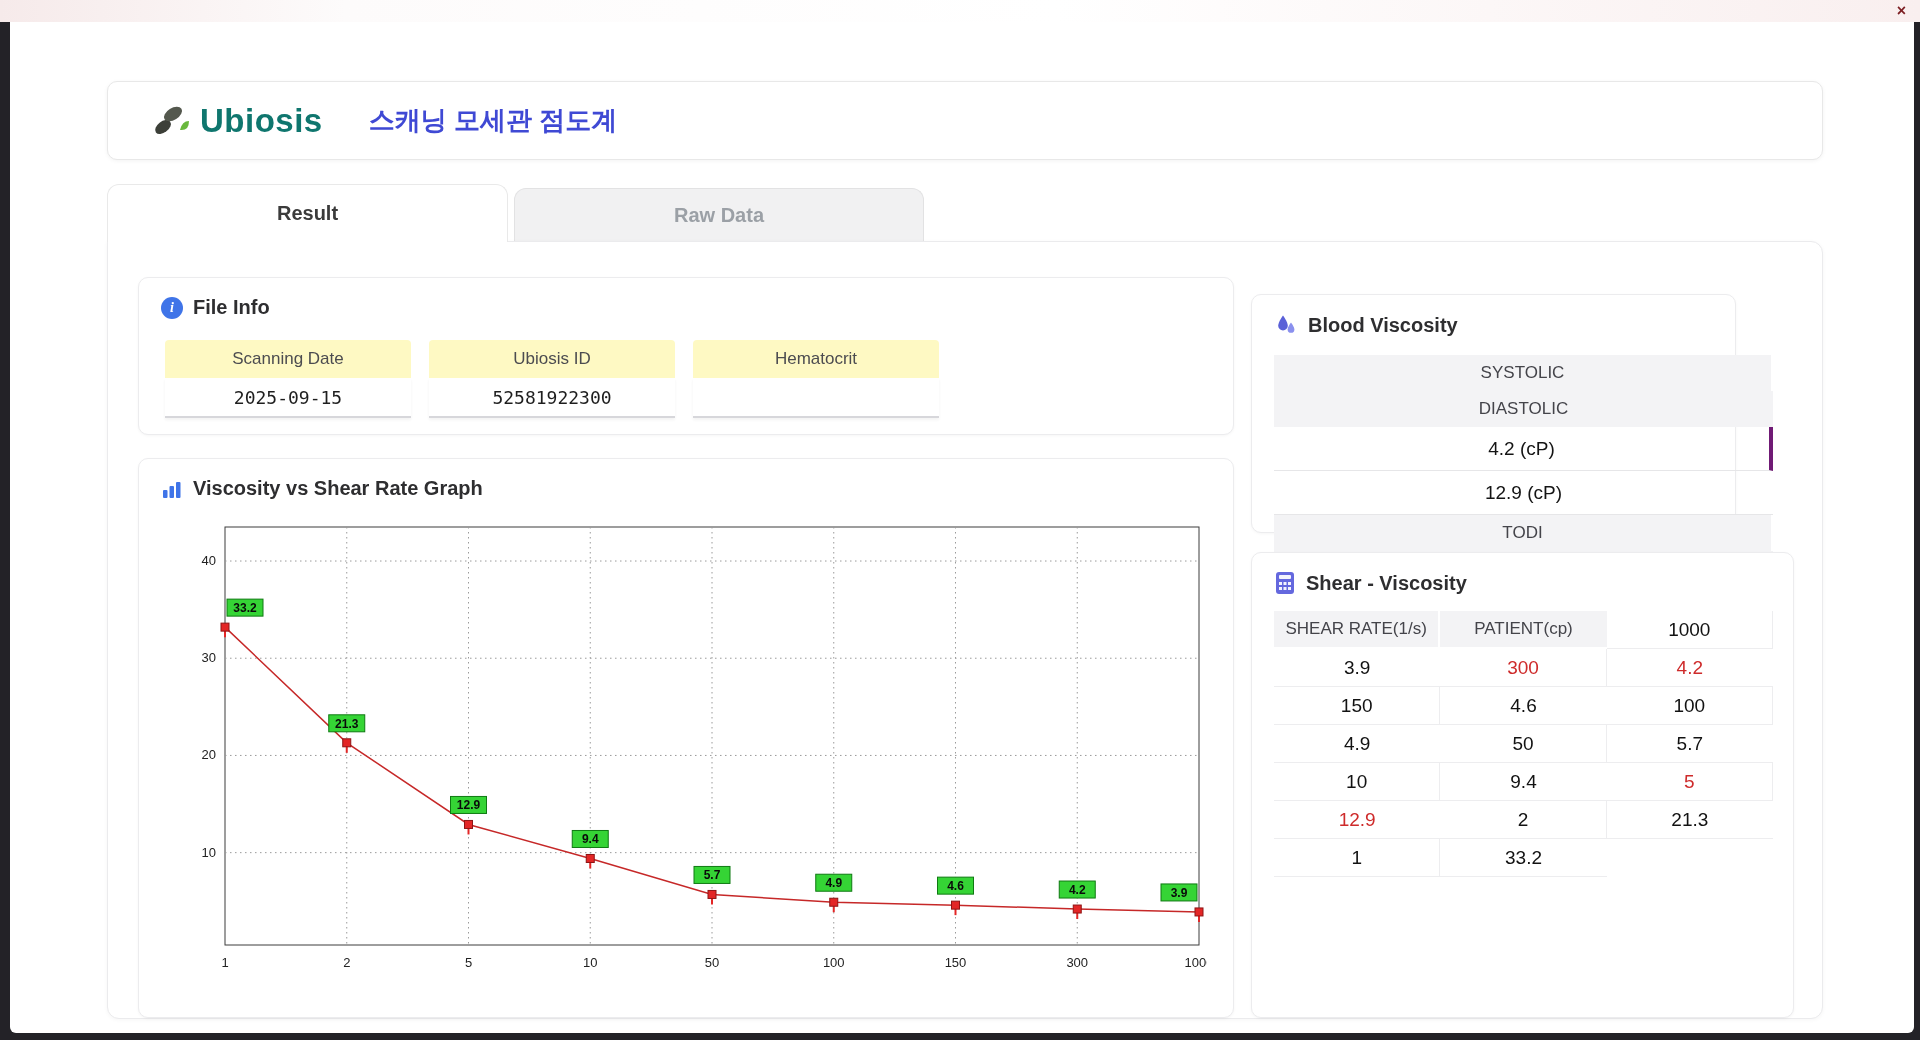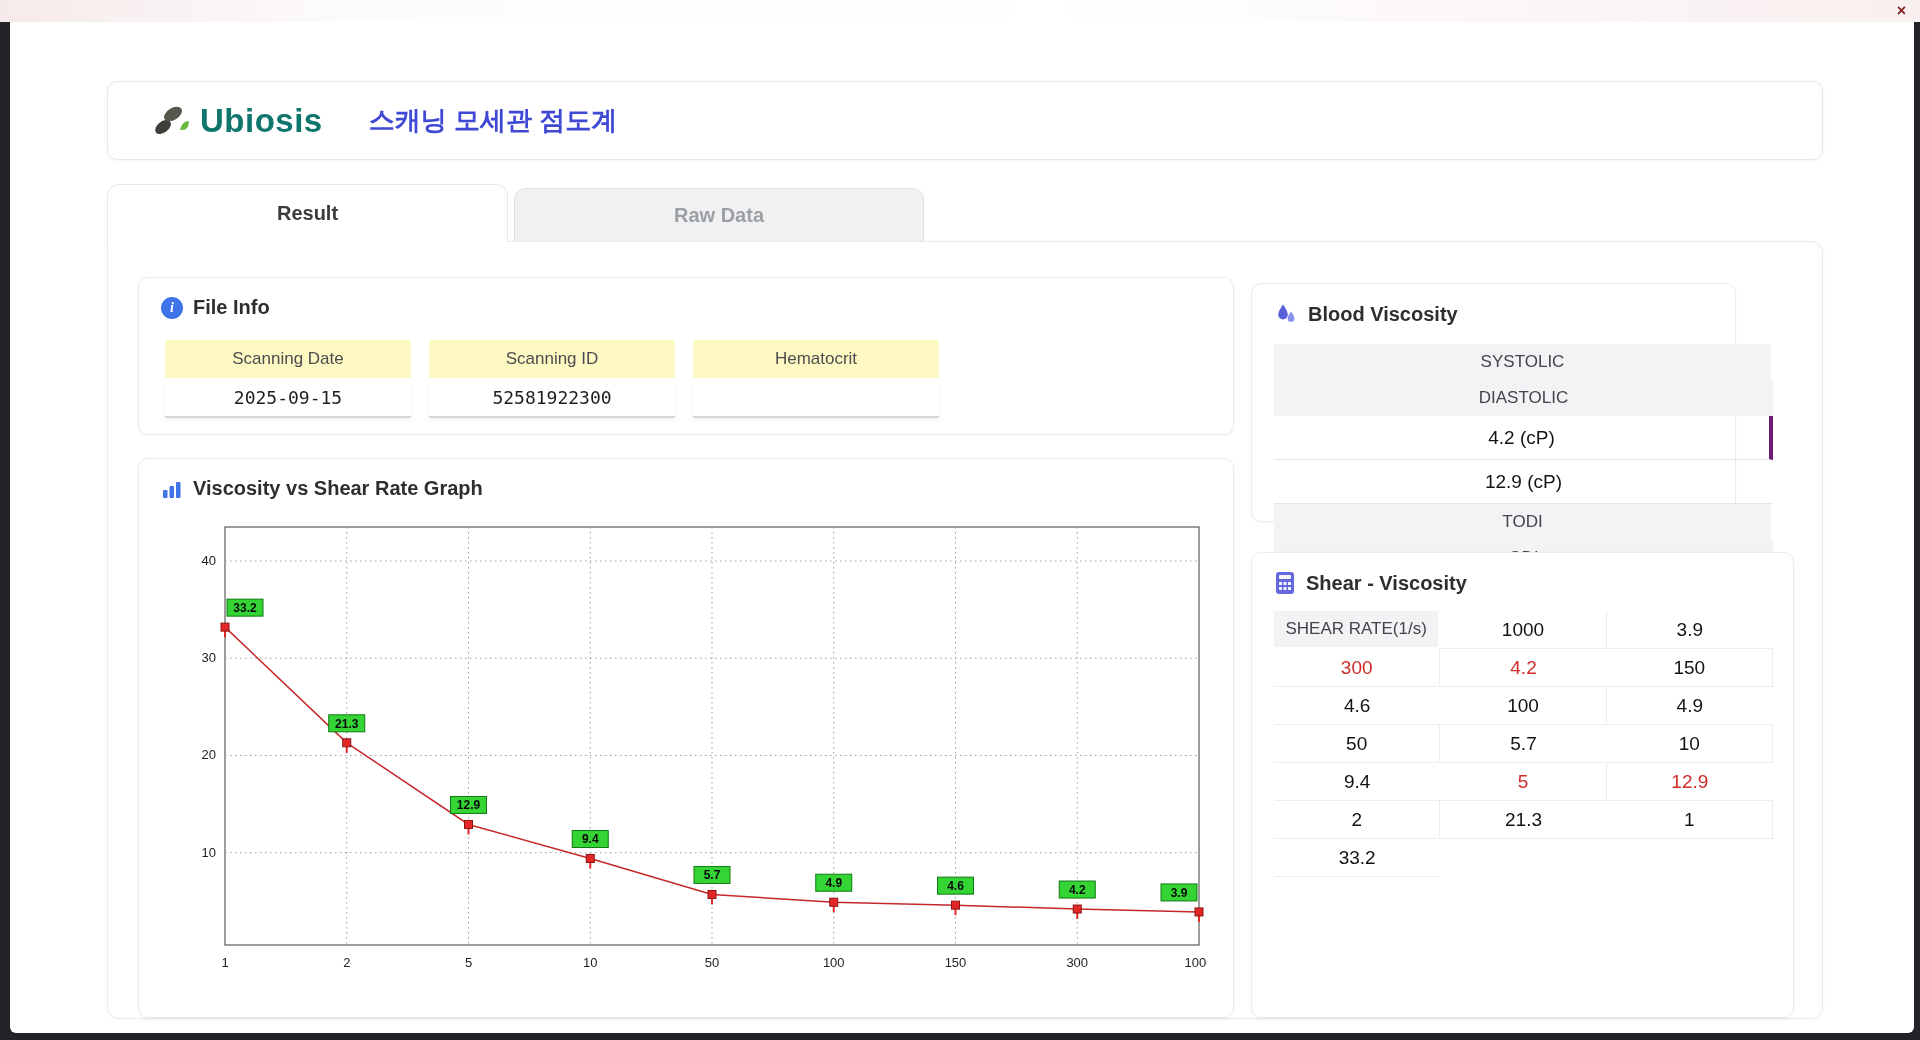--- a/index.html
+++ b/index.html
@@ -22,21 +22,21 @@
     border-radius:12px 12px 0 0; cursor:pointer; }
   .tab-result { left:97px; top:162px; width:401px; height:58px; background:#fff; border:1px solid #e9e9e9; border-bottom:none; color:#3b3b3b; z-index:3; }
   .tab-raw { left:504px; top:166px; width:410px; height:54px; background:#f1f1f2; border:1px solid #e2e2e3; border-bottom:none; color:#9ba0a6; z-index:1; }
 
   .container { position:absolute; left:97px; top:219px; width:1716px; height:778px; border:1px solid #ebebed;
     border-radius:0 12px 12px 12px; background:#fff; box-shadow:0 1px 4px rgba(0,0,0,.04); z-index:2; }
 
   .card { position:absolute; background:#fff; border:1px solid #ececee; border-radius:10px; box-shadow:0 1px 3px rgba(0,0,0,.04); }
   .file-info-card { left:30px; top:35px; width:1096px; height:158px; }
   .graph-card { left:30px; top:216px; width:1096px; height:560px; }
-  .blood-card { left:1143px; top:41px; width:485px; height:239px;padding-left:44px; }
+  .blood-card { left:1143px; top:52px; width:485px; height:239px;padding-left:44px; }
   .shear-card { left:1143px; top:310px; width:543px; height:466px; }
 
   .card-title { position:absolute; left:22px; top:18px; display:flex; align-items:center; gap:10px;
     font-size:20px; font-weight:bold; color:#2e2e30; }
 
   .info-icon { width:22px; height:22px; border-radius:50%; background:#3f74e8; color:#fff; display:flex;
     align-items:center; justify-content:center; font-size:14px; font-family:"Liberation Serif",serif; font-style:italic; font-weight:bold; }
 
   .fields { position:absolute; left:26px; top:62px; display:flex; gap:18px; }
   .field { width:246px; }
@@ -98,21 +98,21 @@
       <div class="card-title">
         <span class="info-icon">i</span>
         <span>File Info</span>
       </div>
       <div class="fields">
         <div class="field">
           <div class="field-label">Scanning Date</div>
           <div class="field-value">2025-09-15</div>
         </div>
         <div class="field">
-          <div class="field-label">Scanning ID</div>
+          <div class="field-label">Ubiosis ID</div>
           <div class="field-value">52581922300</div>
         </div>
         <div class="field">
           <div class="field-label">Hematocrit</div>
           <div class="field-value"></div>
         </div>
       </div>
     </div>
 
     <div class="card graph-card">
@@ -237,20 +237,21 @@
           <rect x="9.5" y="11" width="3" height="3" fill="#ffffff" opacity="0.92"></rect>
           <rect x="14" y="11" width="3" height="3" fill="#ffffff" opacity="0.92"></rect>
           <rect x="5" y="16" width="3" height="3" fill="#ffffff" opacity="0.92"></rect>
           <rect x="9.5" y="16" width="3" height="3" fill="#ffffff" opacity="0.92"></rect>
           <rect x="14" y="16" width="3" height="3" fill="#ffffff" opacity="0.92"></rect>
         </svg>
         <span>Shear - Viscosity</span>
       </div>
       <div class="sv-grid" id="shear-grid">
         <div class="sv-h l">SHEAR RATE(1/s)</div>
+        <div class="sv-h">PATIENT(cp)</div>
       <div class="sv-c l">1000</div>
           <div class="sv-c">3.9</div>
           <div class="sv-c l red">300</div>
           <div class="sv-c red">4.2</div>
           <div class="sv-c l">150</div>
           <div class="sv-c">4.6</div>
           <div class="sv-c l">100</div>
           <div class="sv-c">4.9</div>
           <div class="sv-c l">50</div>
           <div class="sv-c">5.7</div>

